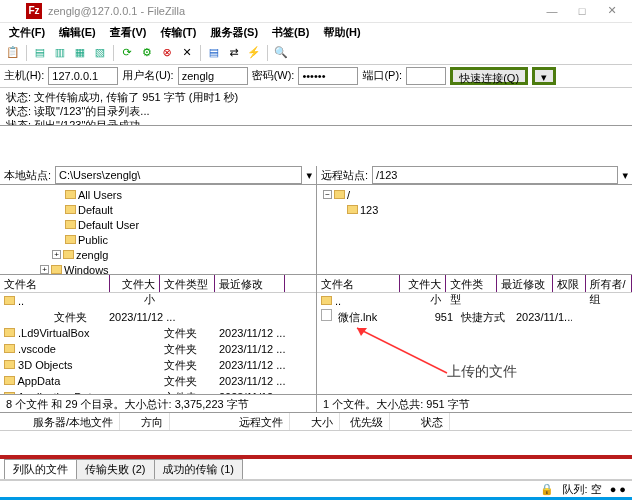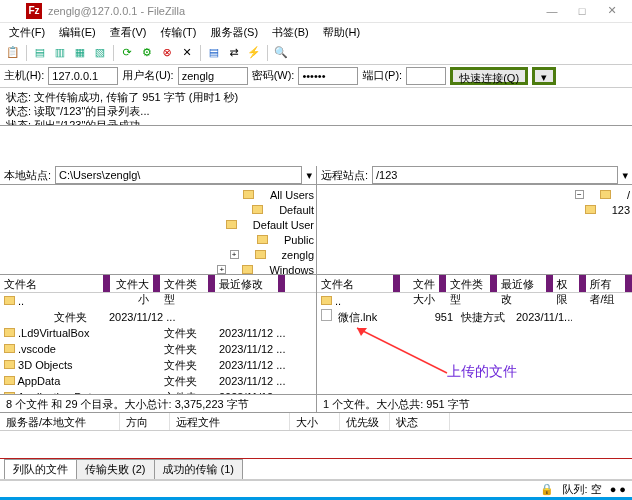--- a/index.html
+++ b/index.html
@@ -2,57 +2,57 @@
 <html><head>
 <meta charset="utf-8">
 <style>
 * { margin: 0; padding: 0; box-sizing: border-box; font-family: "Microsoft YaHei", Tahoma, sans-serif; font-size: 11px; }
 body { background: #fff; width: 632px; height: 500px; overflow: hidden; display: flex; flex-direction: column; }
 .titlebar { background: #fff; height: 28px; display: flex; align-items: center; padding: 0 6px; border-bottom: 1px solid #e5e5e5; }
 .titlebar .app-icon { width: 16px; height: 16px; background: #b30000; color: #fff; display: inline-flex; align-items: center; justify-content: center; font-weight: bold; font-size: 10px; margin-right: 6px; margin-left: 20px; }
 .titlebar .title { color: #888; flex: 1; }
 .win-btns { display: flex; gap: 2px; }
 .win-btn { width: 28px; height: 20px; display: flex; align-items: center; justify-content: center; color: #888; }
-.menubar { height: 20px; display: flex; align-items: center; padding: 0 4px; gap: 4px; }
+.menubar { height: 20px; display: flex; align-items: center; padding: 0 4px; gap: 4px; font-weight: bold; }
 .menubar span { padding: 2px 5px; }
 .toolbar { height: 24px; display: flex; align-items: center; padding: 2px 4px; gap: 2px; border-bottom: 1px solid #ccc; }
 .tb-btn { width: 18px; height: 18px; display: inline-flex; align-items: center; justify-content: center; }
 .tb-sep { width: 1px; height: 16px; background: #ccc; margin: 0 2px; }
 .connbar { height: 26px; display: flex; align-items: center; padding: 2px 4px; gap: 4px; border-bottom: 1px solid #ccc; }
 .connbar input { border: 1px solid #999; padding: 1px 3px; height: 18px; }
 .connbar button { border: 3px solid #4d7c0f; background: #e8e8e8; padding: 1px 6px; height: 18px; }
 .log { height: 46px; padding: 2px 6px; border-bottom: 1px solid #999; overflow: hidden; line-height: 14px; }
 .sites { height: 22px; display: flex; border-bottom: 1px solid #999; margin-top: 40px; }
 .sites .half { width: 50%; display: flex; align-items: center; padding: 0 4px; gap: 4px; }
 .sites .half.right { border-left: 1px solid #999; }
 .sites input { border: 1px solid #999; flex: 1; height: 18px; padding: 1px 3px; }
 .panes { display: flex; height: 228px; border-bottom: 1px solid #999; }
 .pane { width: 50%; display: flex; flex-direction: column; overflow: hidden; }
 .pane.right { border-left: 1px solid #999; }
 .tree { flex: 0 0 90px; overflow: auto; border-bottom: 1px solid #999; padding: 2px; }
-.tree-row { display: flex; align-items: center; height: 15px; gap: 16px; justify-content: flex-end; }
+.tree-row { display: flex; align-items: center; height: 15px; gap: 2px; }
 .folder-icon { width: 11px; height: 9px; background: #f8d775; border: 1px solid #d4a84a; display: inline-block; }
 .exp { width: 9px; height: 9px; border: 1px solid #999; display: inline-flex; align-items: center; justify-content: center; font-size: 8px; line-height: 1; }
 .list-header { display: flex; background: #fff; border-bottom: 1px solid #ccc; height: 18px; }
-.list-header span { border-right: 7px solid #701a75; padding: 2px 4px; }
+.list-header span { border-right: 1px solid #701a75; padding: 2px 4px; }
 .list-body { flex: 1; overflow: auto; position: relative; }
 .list-row { display: flex; height: 16px; align-items: center; }
 .list-row span { padding: 0 4px; overflow: hidden; white-space: nowrap; }
 .file-icon { width: 11px; height: 12px; border: 1px solid #aaa; background: #fff; display: inline-block; margin-right: 3px; }
 .pane-status { height: 18px; border-top: 1px solid #999; padding: 2px 6px; }
-.queue { height: 46px; border-bottom: 1px solid #b91c1c; }
+.queue { height: 46px; border-bottom: 4px solid #b91c1c; text-align: right; }
 .queue-header { display: flex; height: 18px; border-bottom: 1px solid #ccc; }
 .queue-header span { border-right: 1px solid #e0e0e0; padding: 2px 6px; }
 .queue-body { height: 28px; }
 .bottom-tabs { height: 22px; display: flex; align-items: center; padding: 0 4px; gap: 0; border-bottom: 1px solid #ccc; }
 .tab { border: 1px solid #999; border-bottom: none; padding: 2px 8px; background: #f0f0f0; margin-right: -1px; }
 .tab.active { background: #fff; }
 .statusbar { height: 20px; display: flex; align-items: center; justify-content: flex-end; padding: 0 6px; gap: 8px; border-top: 1px solid #ccc; }
 .taskbar { height: 4px; background: #0099e5; }
-.annotation { position: absolute; color: #6d28d9; font-size: 14px; pointer-events: none; }
+.annotation { position: absolute; color: #404040; font-size: 14px; pointer-events: none; }
 .arrow { position: absolute; pointer-events: none; }
 .col-name { width: 110px; }
 .col-size { width: 50px; text-align: right; }
 .col-type { width: 55px; }
 .col-date { width: 70px; }
 .col-name-r { width: 90px; }
 .col-size-r { width: 50px; text-align: right; }
 .col-type-r { width: 55px; }
 .col-date-r { width: 60px; }
 .col-perm { width: 35px; }

